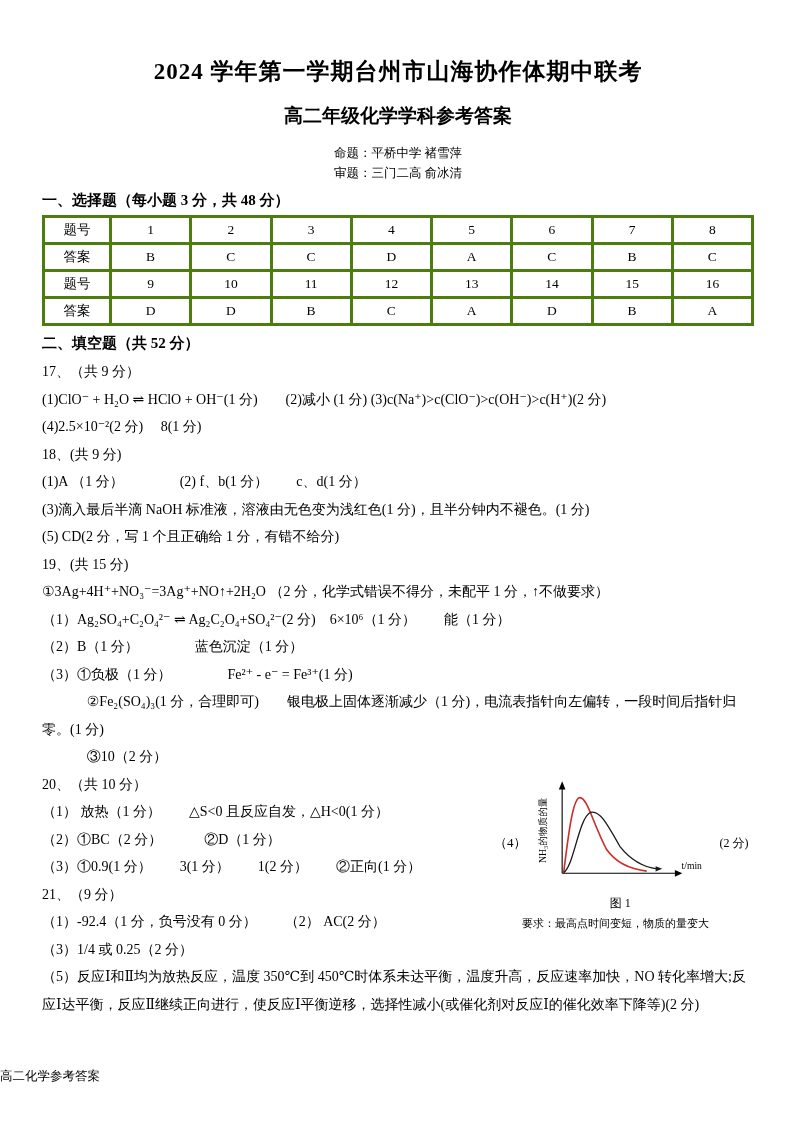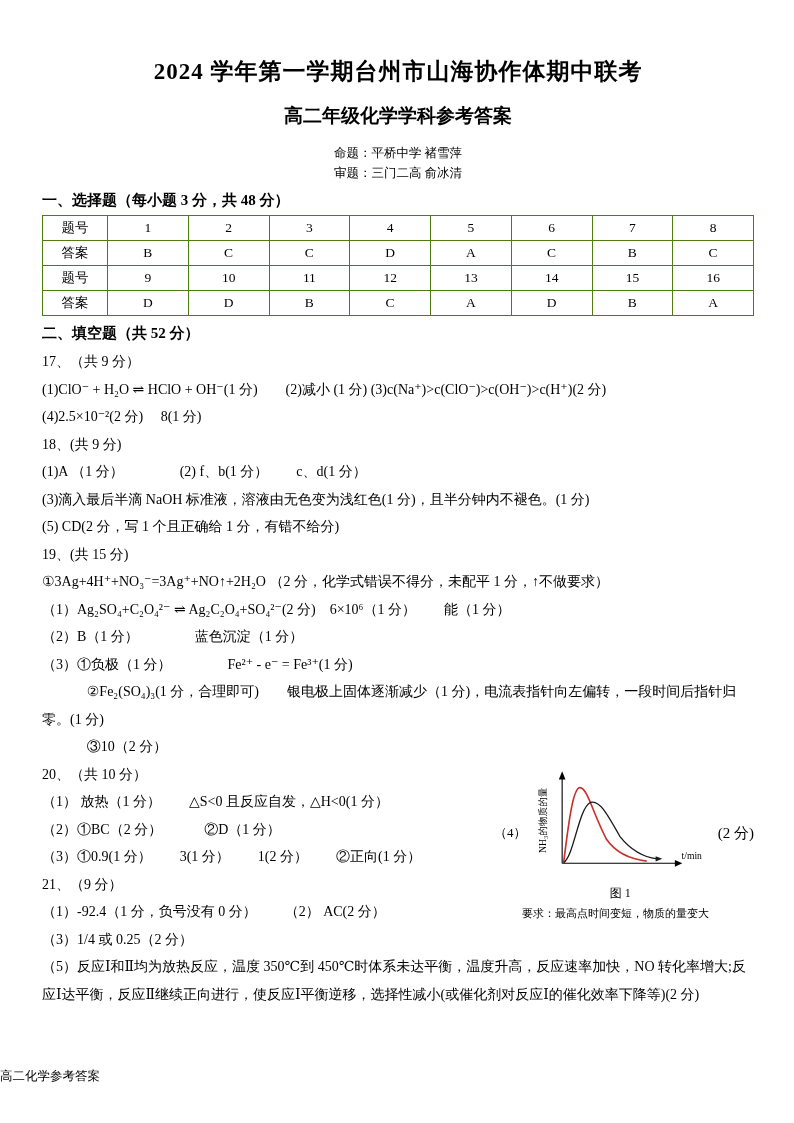--- a/index.html
+++ b/index.html
@@ -13,32 +13,32 @@
 
   .title { text-align:center; font-size:23px; font-weight:bold; letter-spacing:1px; }
   .subtitle { text-align:center; font-size:19px; font-weight:bold; margin-top:16px; }
 
   .meta-wrap { text-align:center; margin-top:14px; }
   .meta-inner { display:inline-block; text-align:center; font-size:12.5px; line-height:20px; }
 
   .section-heading { font-size:15px; font-weight:bold; margin:8px 0 5px 0; }
 
   table.answers { width:100%; border-collapse:collapse; font-size:13.5px; table-layout:fixed; }
-  table.answers td { border:1px solid #4d7c0f; text-align:center; padding:3px 0; height:18px; }
+  table.answers td { border:3px solid #4d7c0f; text-align:center; padding:3px 0; height:18px; }
   table.answers td.rowlabel { width:64px; }
 
   .line { font-size:14px; line-height:27.5px; white-space:normal; }
   .line.ind { text-indent:3.2em; }
 
   .q20-region { display:flex; align-items:flex-start; }
   .q20-left { flex:1; min-width:0; }
   .figure-region { width:260px; flex:0 0 260px; margin-top:4px; }
   .figure-row { display:flex; align-items:center; }
   .fig-side-left { font-size:13px; flex:0 0 28px; }
-  .fig-side-right { font-size:15px; flex:0 0 40px; text-align:right; }
+  .fig-side-right { font-size:12px; flex:0 0 40px; text-align:center; }
   .fig-col { flex:1; text-align:center; }
   .fig-caption { font-size:12px; margin-top:-2px; }
   .fig-note { font-size:11px; margin-top:4px; padding-left:28px; }
 
   .footer { position:absolute; bottom:38px; left:0; width:100%; font-size:12.5px; }
 </style>
 </head>
 <body>
 
 <div class="page">

